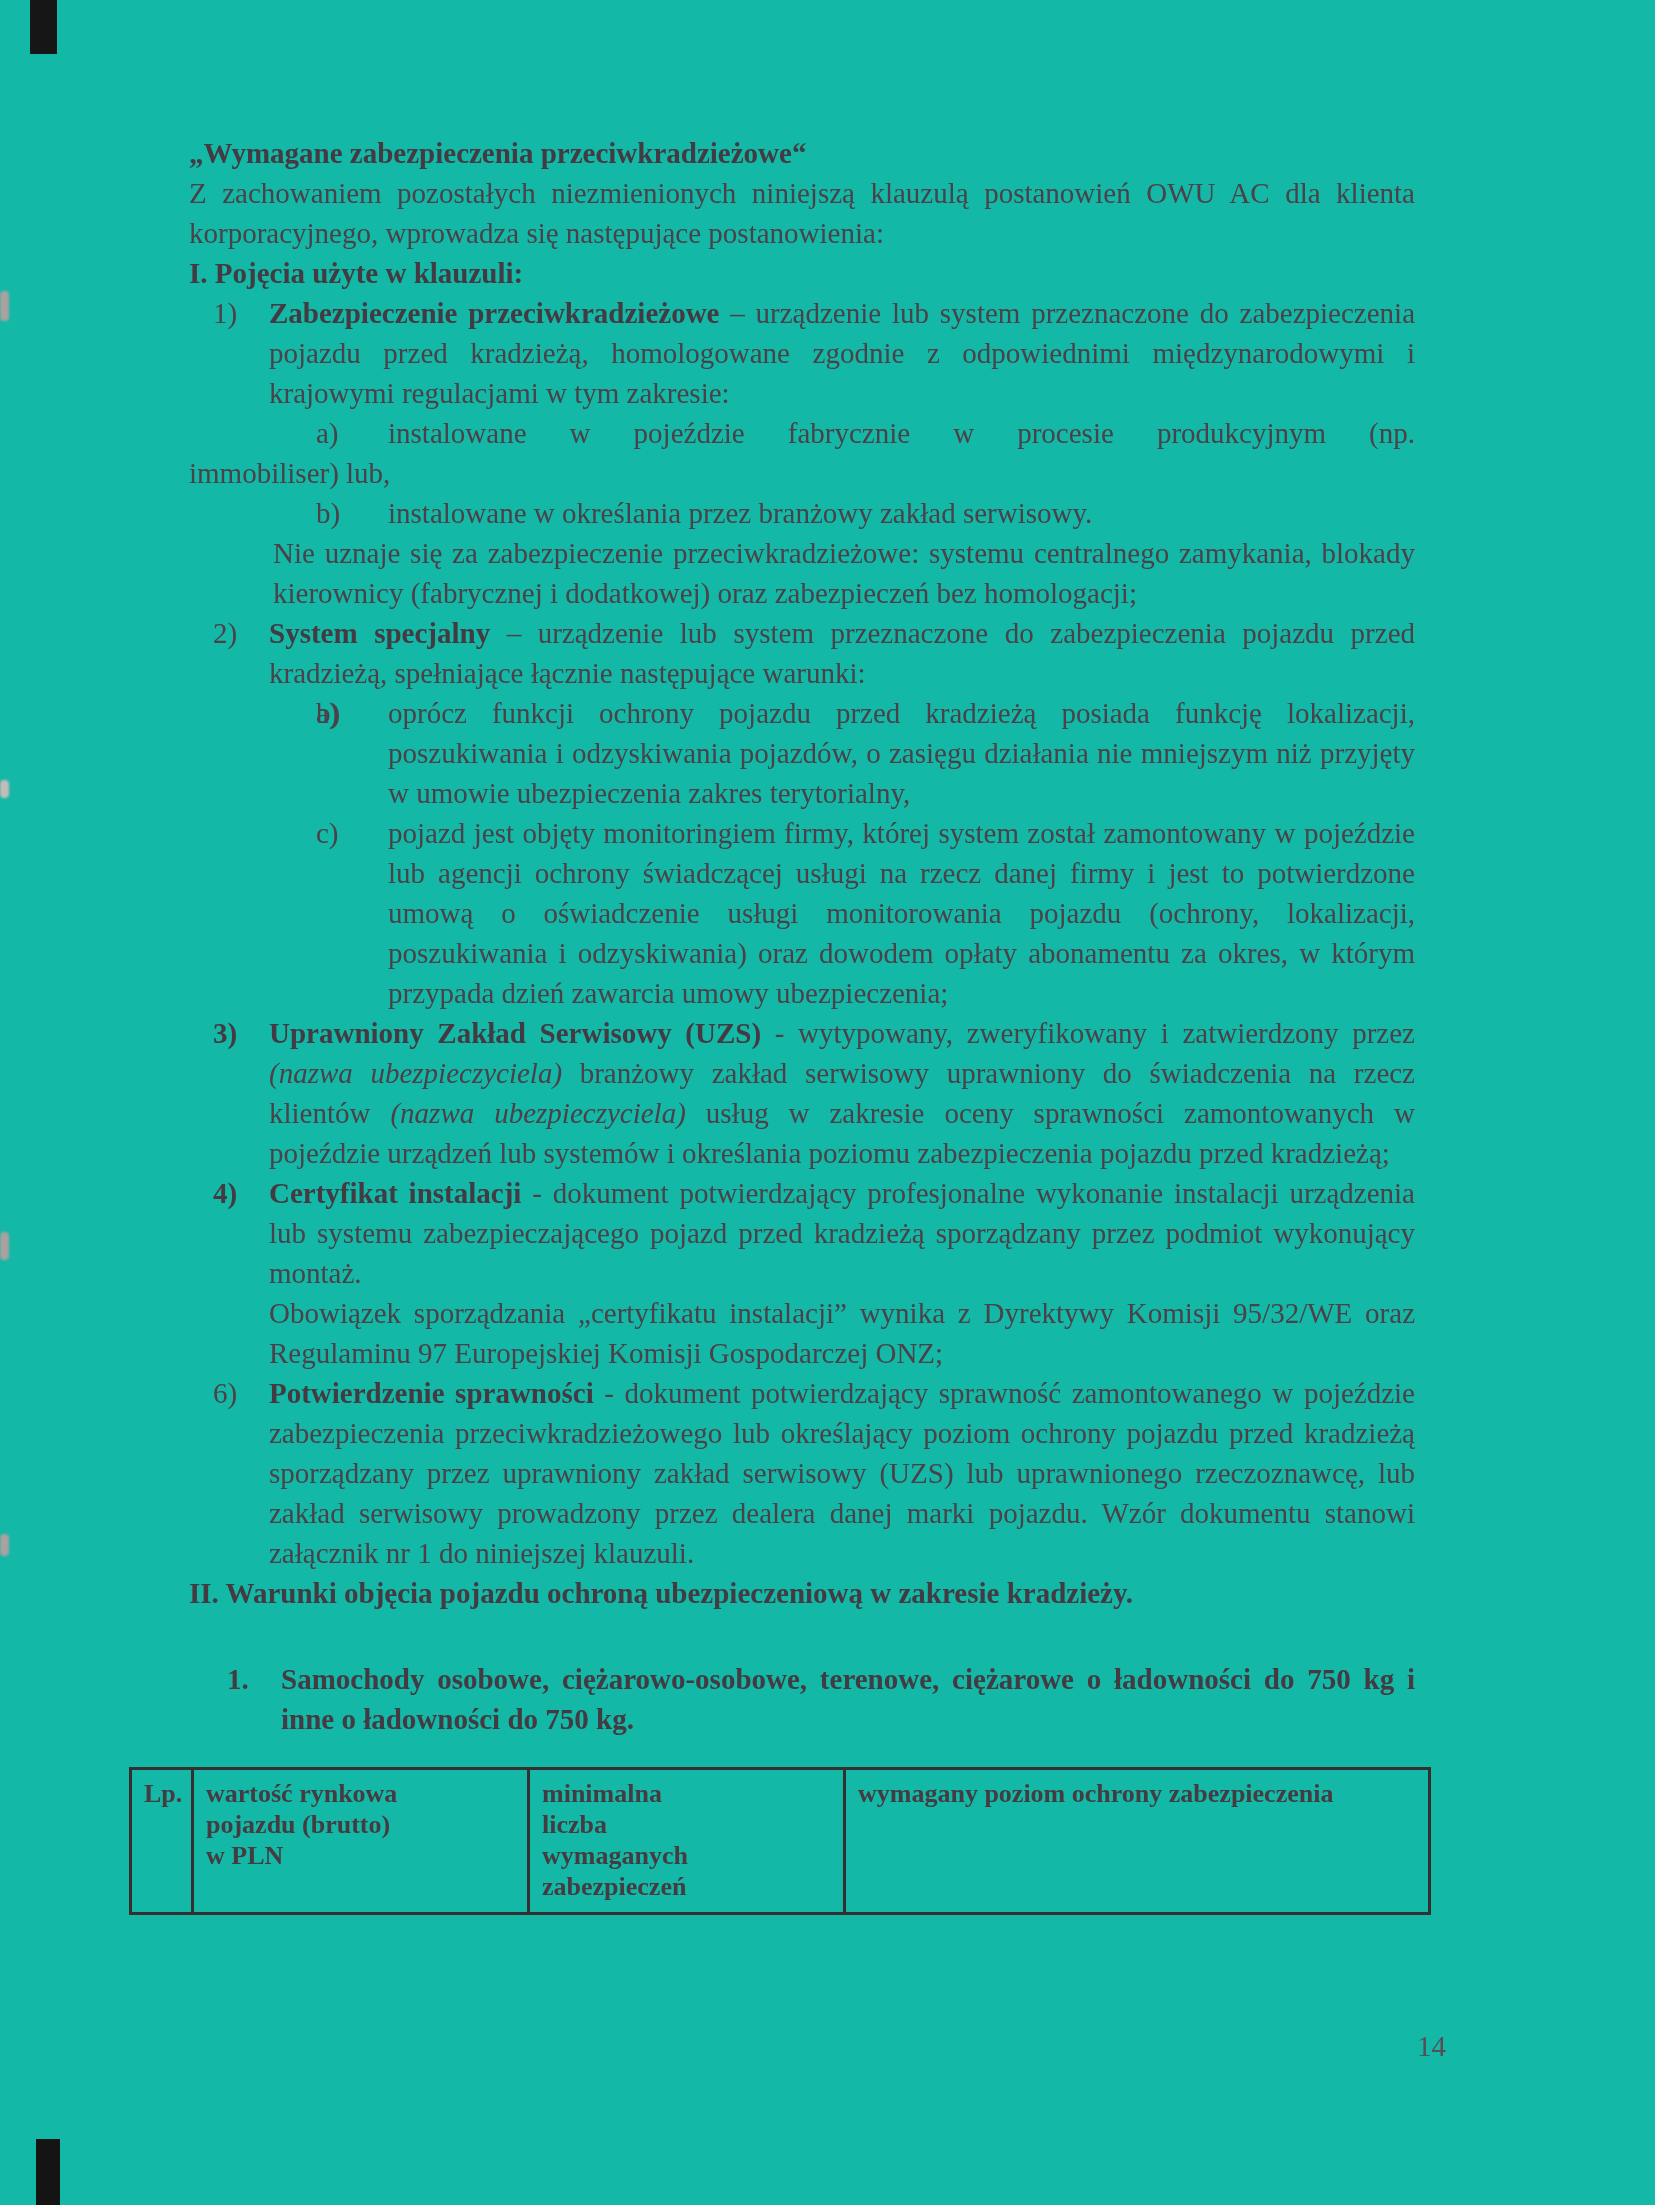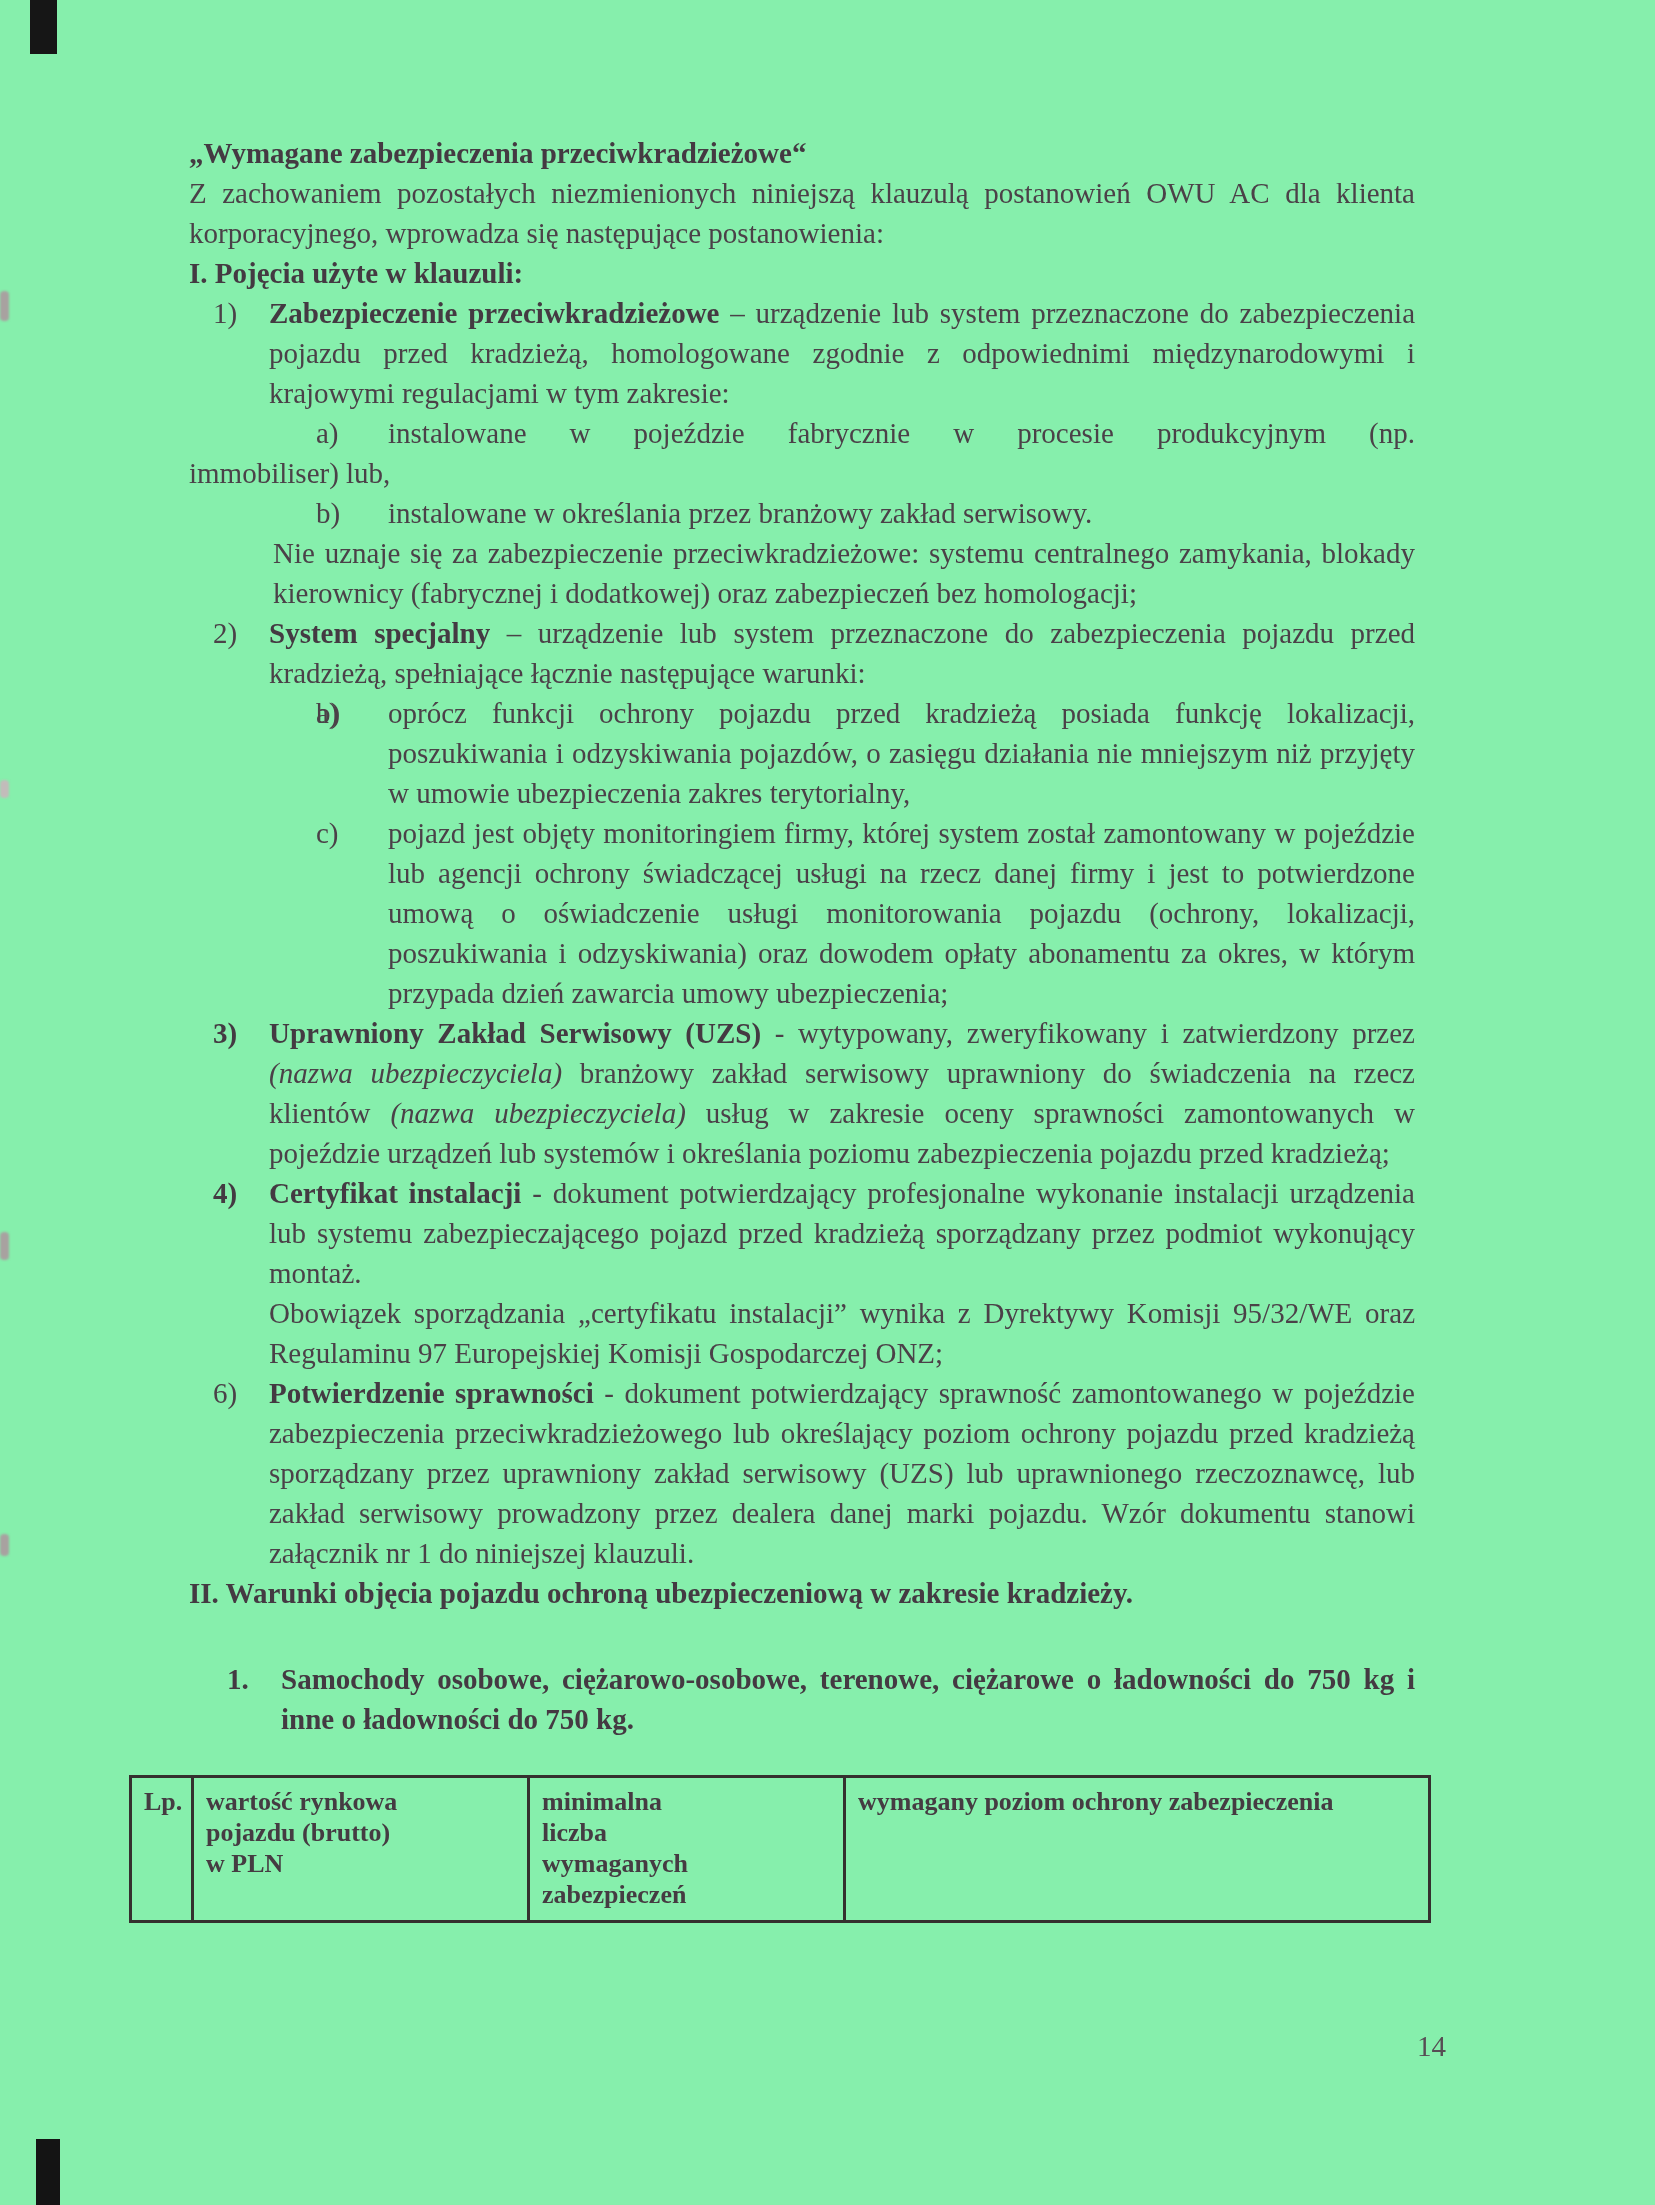--- a/index.html
+++ b/index.html
@@ -1,19 +1,19 @@
 <!DOCTYPE html>
 <html><head>
 <meta charset="utf-8">
 <style>
   html,body { margin:0; padding:0; background:#d9d9d9; }
   .page {
     position:relative;
     width:1656px; height:2206px;
-    background:#86efac;
+    background:#14b8a6;
     font-family:"Liberation Serif","DejaVu Serif",serif;
     color:#4b4148;
     overflow:hidden;
   }
   .content {
     position:absolute; left:189px; top:133px; width:1226px;
     font-size:29px; line-height:40px;
   }
   .content p { margin:0; }
   b, .bold { font-weight:bold; color:#443a42; }
@@ -27,21 +27,21 @@
   .outdent { margin-left:0; text-align:left; }
   .note { margin-left:84px; text-align:justify; }
   .cont { margin-left:80px; text-align:justify; }
   .sec2 { margin-top:42px; font-weight:bold; color:#443a42; }
   .item-bold {
     margin-top:46px; position:relative; padding-left:92px;
     font-weight:bold; color:#443a42; text-align:justify;
   }
   .item-bold > .num { position:absolute; left:38px; top:0; font-weight:bold; }
   table.req {
-    border-collapse:collapse; margin-top:36px; margin-left:-60px;
+    border-collapse:collapse; margin-top:28px; margin-left:-60px;
     width:1299px; table-layout:fixed;
   }
   table.req th {
     border:3px solid #35302f;
     font-size:26px; line-height:31px; font-weight:bold; color:#453c42;
     text-align:left; vertical-align:top;
     padding:8px 12px 10px 12px;
     white-space:pre-line;
   }
   .pagenum { position:absolute; left:1417px; top:2030px; font-size:29px; color:#574d54; }

